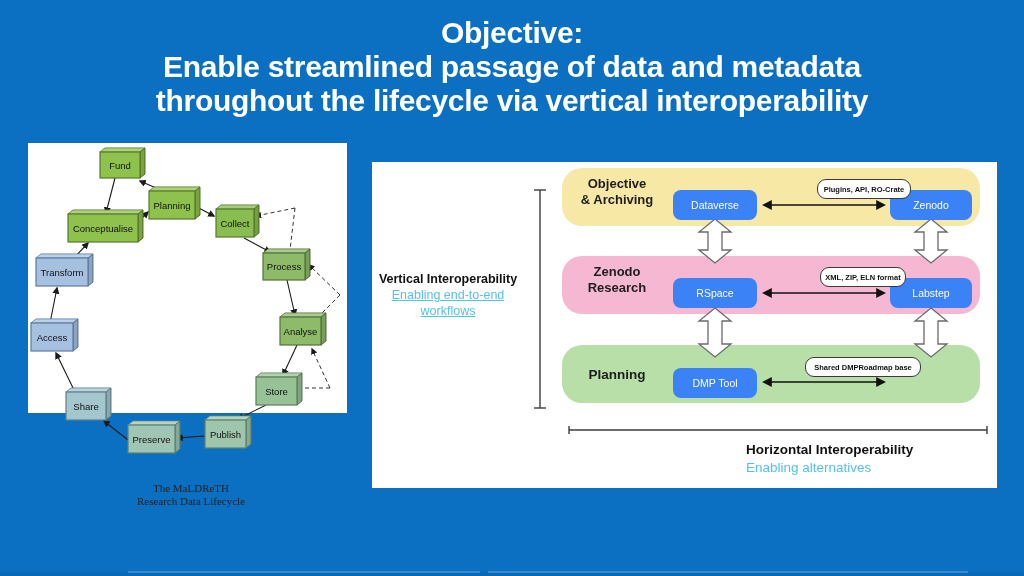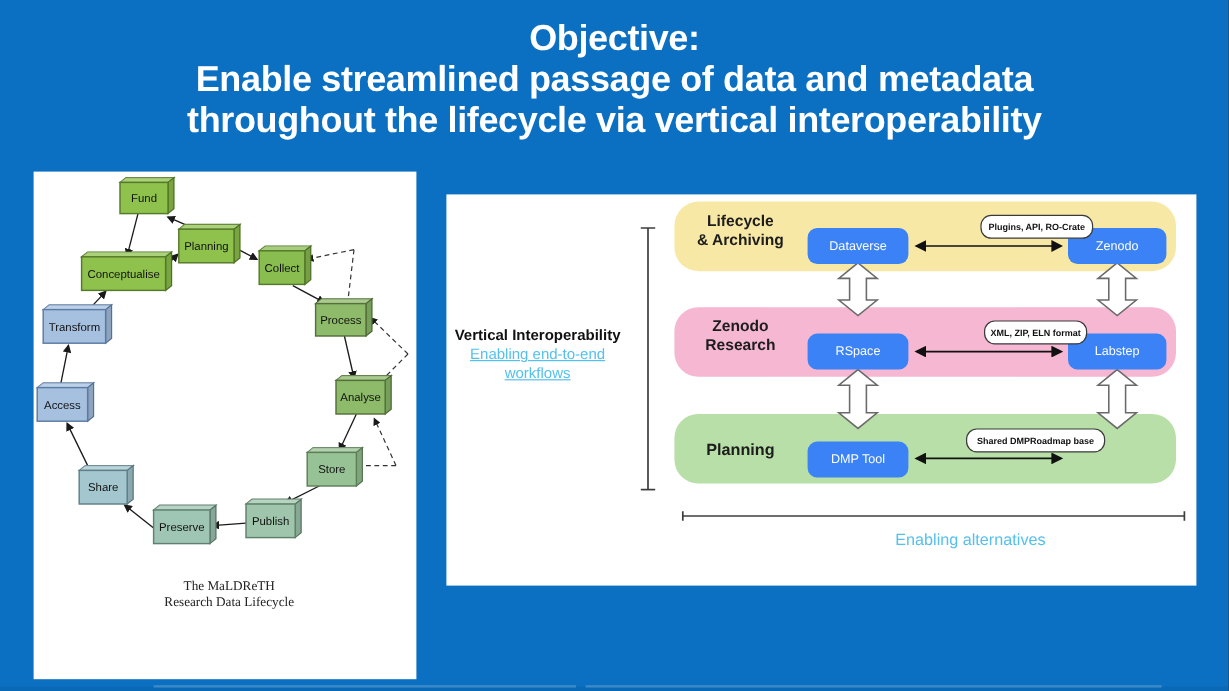--- a/index.html
+++ b/index.html
@@ -2,21 +2,21 @@
 <html><head>
 <meta charset="utf-8">
 <style>
   html,body{margin:0;padding:0;background:#333;}
   .slide{position:relative;width:1024px;height:576px;background:#0b70c2;overflow:hidden;
          font-family:"Liberation Sans","DejaVu Sans",sans-serif;}
   
   .title{position:absolute;top:16px;left:0;width:1024px;text-align:center;color:#fff;
          font-weight:bold;font-size:30px;line-height:34px;letter-spacing:-0.3px;}
   
-  .left-panel{position:absolute;left:28px;top:143px;width:319px;height:423px;background:#fff;}
+  .left-panel{position:absolute;left:28px;top:143px;width:319px;height:270px;background:#fff;}
   .right-panel{position:absolute;left:372px;top:162px;width:625px;height:326px;background:#fff;}
   .right-panel .overlay{position:absolute;left:0;top:0;width:625px;height:326px;pointer-events:none;}
   
   .band{position:absolute;left:190px;width:418px;height:58px;border-radius:20px;}
   .band-yellow{background:#f8e8a6;}
   .band-pink{background:#f5b7d1;}
   .band-green{background:#b7dfa7;}
   .row-label{position:absolute;left:195px;width:100px;text-align:center;
              font-size:13px;font-weight:600;color:#1d1d1d;line-height:15.5px;}
   .tool-btn{position:absolute;height:30px;background:#3b82f6;border-radius:8px;color:#fdfdfd;
@@ -210,21 +210,21 @@
 
       <g fill="#fff" stroke="#6a6a6a" stroke-width="1.3">
         <path d="M343,57 L359,70 L350,70 L350,88 L359,88 L343,101 L327,88 L336,88 L336,70 L327,70 Z"></path>
         <path d="M559,57 L575,70 L566,70 L566,88 L575,88 L559,101 L543,88 L552,88 L552,70 L543,70 Z"></path>
         <path d="M343,146 L359,159 L350,159 L350,182 L359,182 L343,195 L327,182 L336,182 L336,159 L327,159 Z"></path>
         <path d="M559,146 L575,159 L566,159 L566,182 L575,182 L559,195 L543,182 L552,182 L552,159 L543,159 Z"></path>
       </g>
     </svg>
 
     <div class="row-label" style="top:14px">
-      <div>Lifecycle</div>
+      <div>Objective</div>
       <div>&amp; Archiving</div>
     </div>
     <div class="row-label" style="top:102px">
       <div>Zenodo</div>
       <div>Research</div>
     </div>
     <div class="row-label" style="top:205px;font-size:13.5px">
       <div>Planning</div>
     </div>
 
@@ -238,20 +238,21 @@
     <div class="pill" style="left:411px;top:105px;width:84px">XML, ZIP, ELN format</div>
     <div class="pill" style="left:396px;top:195px;width:114px">Shared DMPRoadmap base</div>
 
     <div class="v-label">
       <div class="l1">Vertical Interoperability</div>
       <div class="l2">Enabling end-to-end</div>
       <div class="l2">workflows</div>
     </div>
 
     <div class="h-label">
+      <div class="l1">Horizontal Interoperability</div>
       <div class="l2">Enabling alternatives</div>
     </div>
   </div>
 
   <div class="bottom-shade"></div>
   <div class="scrub" style="left:128px;width:352px"></div>
   <div class="scrub" style="left:488px;width:480px"></div>
 
 </div>
 

